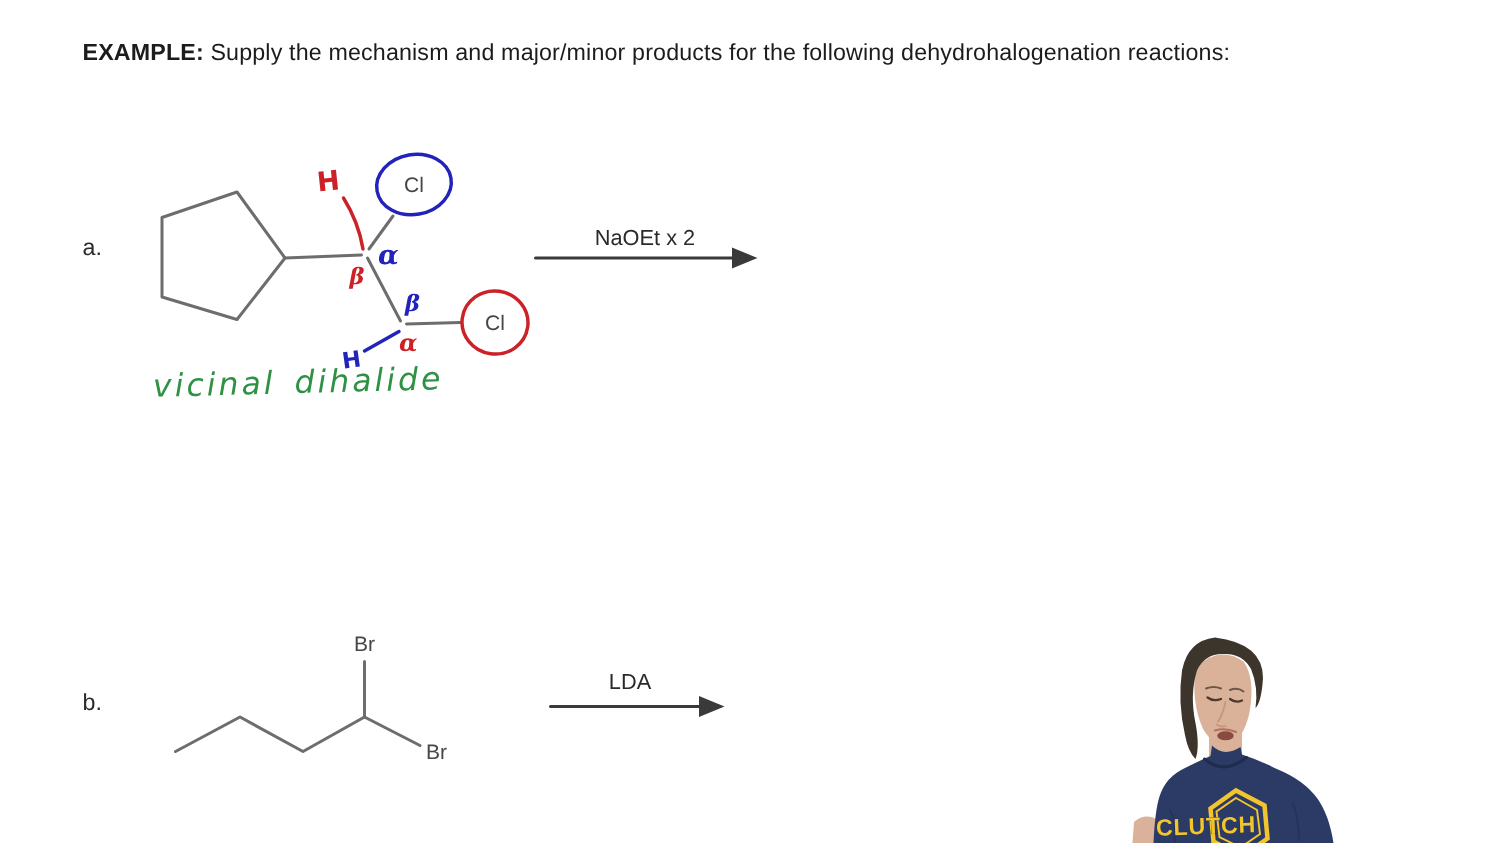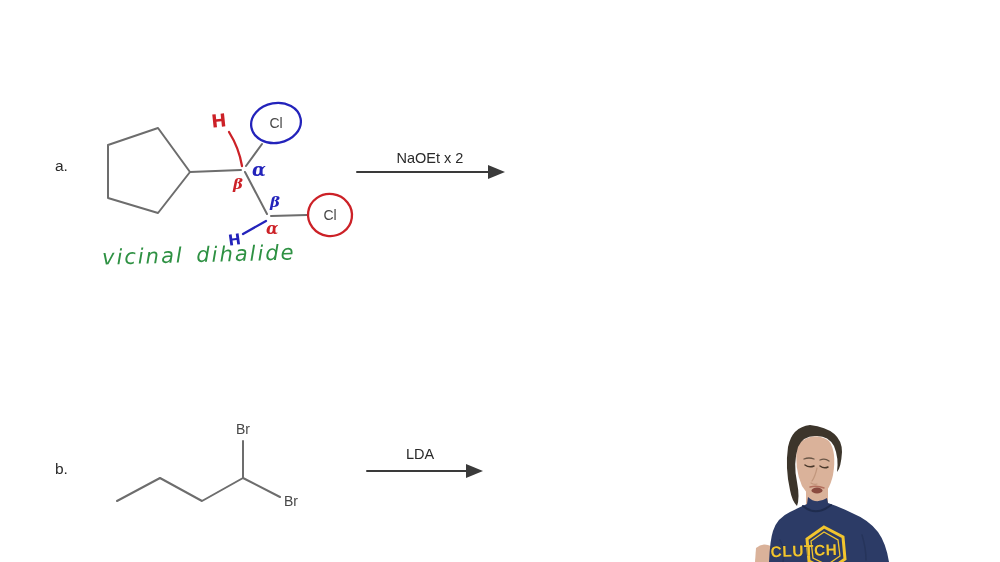--- a/index.html
+++ b/index.html
@@ -42,20 +42,23 @@
     font-family:"Liberation Sans", sans-serif; font-weight:bold; font-size:15.5px;
     letter-spacing:0.5px; fill:var(--logo-yellow);
     stroke:var(--shirt-dark); stroke-width:0.4; paint-order:stroke;
   }
 </style>
 </head>
 <body>
 
 <div id="canvas">
 
+  <div id="title" class="abs">
+    <b>EXAMPLE:</b><span> Supply the mechanism and major/minor products for the following dehydrohalogenation reactions:</span>
+  </div>
 
   <div class="abs item-label" style="left:55px; top:157px;">a.</div>
 
   <svg class="abs" style="left:80px; top:85px;" width="300" height="215" viewBox="80 85 300 215">
 
     <polygon class="bond" points="158,128 190,172 158,213 108,198 108,145"></polygon>
 
     <line class="bond" x1="190" y1="172" x2="241" y2="170"></line>
     <line class="bond" x1="246" y1="166" x2="262" y2="144"></line>
     <line class="bond" x1="245" y1="172" x2="267" y2="214"></line>

